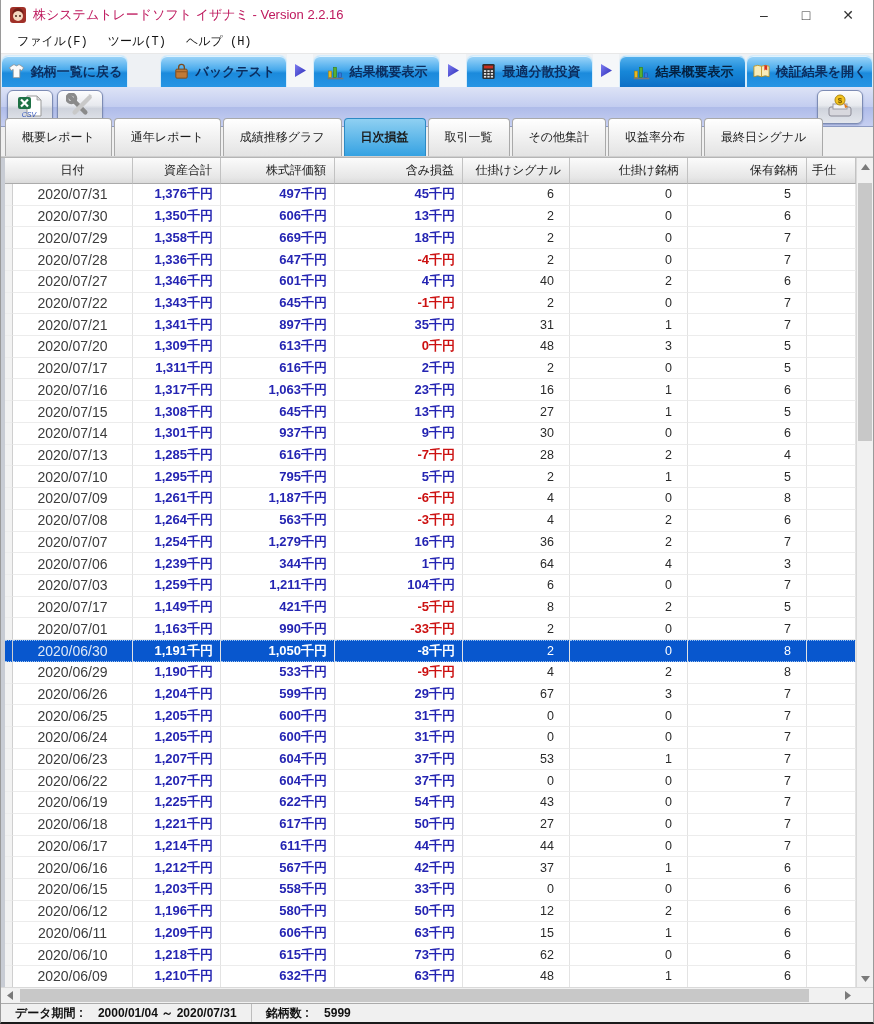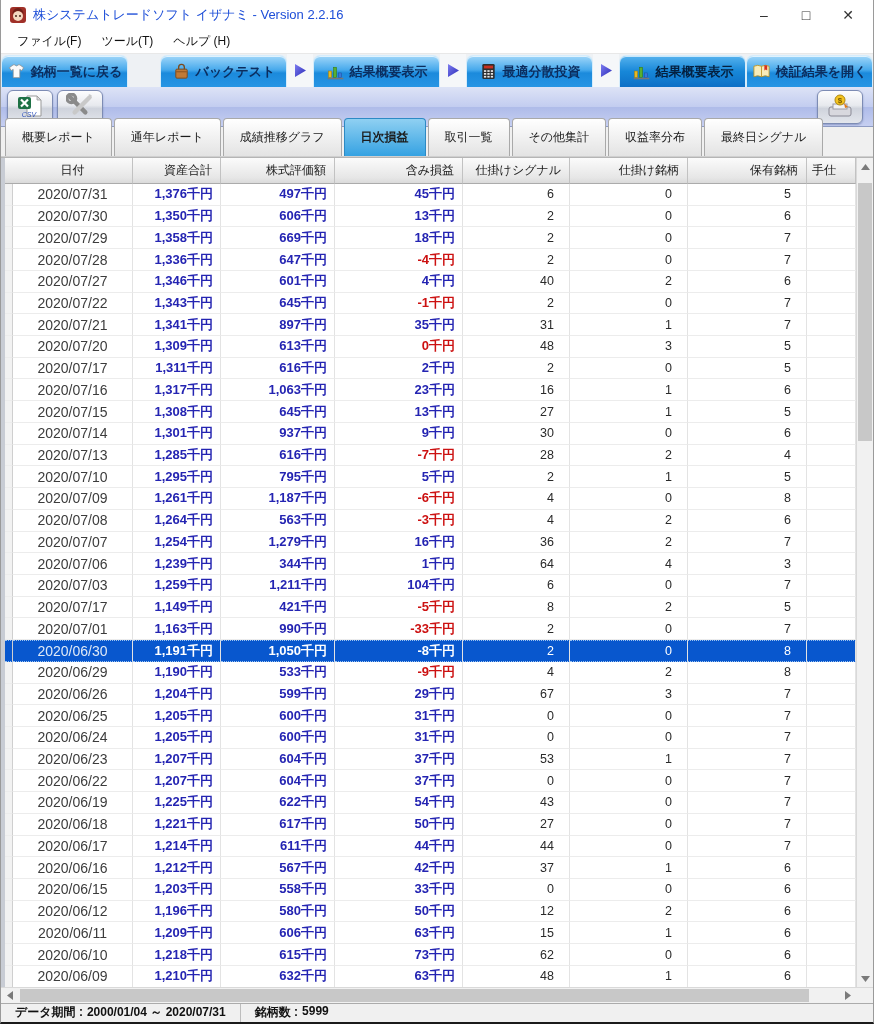--- a/index.html
+++ b/index.html
@@ -8,27 +8,27 @@
 
   .window {
     width:874px; height:1024px; margin:0 auto; background:#fff;
     border-left:1px solid #9a9a9a; border-right:1px solid #9a9a9a; border-bottom:2px solid #1a1a1a;
     display:flex; flex-direction:column; overflow:hidden;
   }
 
   
   .titlebar { height:30px; background:#fff; display:flex; align-items:center; padding:0 4px 0 8px; flex:0 0 auto; }
   .app-icon { width:18px; height:18px; margin-right:6px; flex:0 0 auto; }
-  .title-text { font-size:13px; color:#1d4ed8; white-space:nowrap; }
+  .title-text { font-size:13px; color:#be185d; white-space:nowrap; }
   .win-controls { margin-left:auto; display:flex; height:100%; }
   .win-btn { width:42px; display:flex; align-items:center; justify-content:center; font-size:14px; color:#333; cursor:default; }
 
   
   .menubar { height:24px; background:#fff; display:flex; align-items:center; padding-left:6px; flex:0 0 auto; border-bottom:1px solid #e8e8e8; }
-  .menu-item { font-size:12px; color:#111; padding:3px 10px; white-space:nowrap; }
+  .menu-item { font-size:12px; color:#111; padding:3px 10px; white-space:nowrap;font-family:Liberation Mono, monospace; }
 
   
   .tabstrip { height:33px; background:#eef1f4; position:relative; display:flex; align-items:stretch; flex:0 0 auto; }
   .tabstrip::after { content:""; position:absolute; left:0; right:0; bottom:0; height:6px; background:#0b68c2; }
   .wtab {
     position:relative; z-index:1; flex:1 1 0; display:flex; align-items:center; justify-content:center; gap:5px;
     border:1px solid #d5ecfb; border-bottom:none; border-radius:7px 7px 0 0; margin-top:1px;
     background:linear-gradient(#9fd6f9 0%, #46a9ec 45%, #1b8adc 55%, #2795e4 100%);
     font-size:13px; font-weight:bold; color:#0b2d5e; white-space:nowrap; overflow:hidden; cursor:default;
     box-shadow:inset 0 1px 0 rgba(255,255,255,.7);
@@ -83,21 +83,21 @@
   .v-thumb { position:absolute; left:1px; right:1px; top:8px; height:258px; background:#c8c8c8; }
   .hscroll-row { height:16px; flex:0 0 auto; display:flex; background:#f1f1f1; border-top:1px solid #d9d9d9; }
   .hscroll { flex:1 1 auto; display:flex; }
   .h-btn { width:17px; flex:0 0 auto; display:flex; align-items:center; justify-content:center; }
   .h-track { flex:1 1 auto; position:relative; }
   .h-thumb { position:absolute; top:1px; bottom:1px; left:2px; right:30px; background:#c8c8c8; }
   .scroll-corner { width:17px; flex:0 0 auto; background:#f1f1f1; }
 
   
   .statusbar { height:19px; flex:0 0 auto; background:#f0f0f0; border-top:1px solid #ababab; display:flex; align-items:center; font-size:12px; color:#111; }
-  .status-item { padding:0 14px; display:flex; gap:4px; white-space:nowrap; height:100%; }
+  .status-item { padding:0 14px; display:flex; gap:15px; align-items:center; white-space:nowrap; height:100%; }
   .status-item + .status-item { border-left:1px solid #bdbdbd; }
   .status-label { font-weight:bold; } .status-value { font-weight:bold; }
 </style>
 </head>
 <body>
 
 <div class="window">
 
   <div class="titlebar">
     <span class="app-icon">

